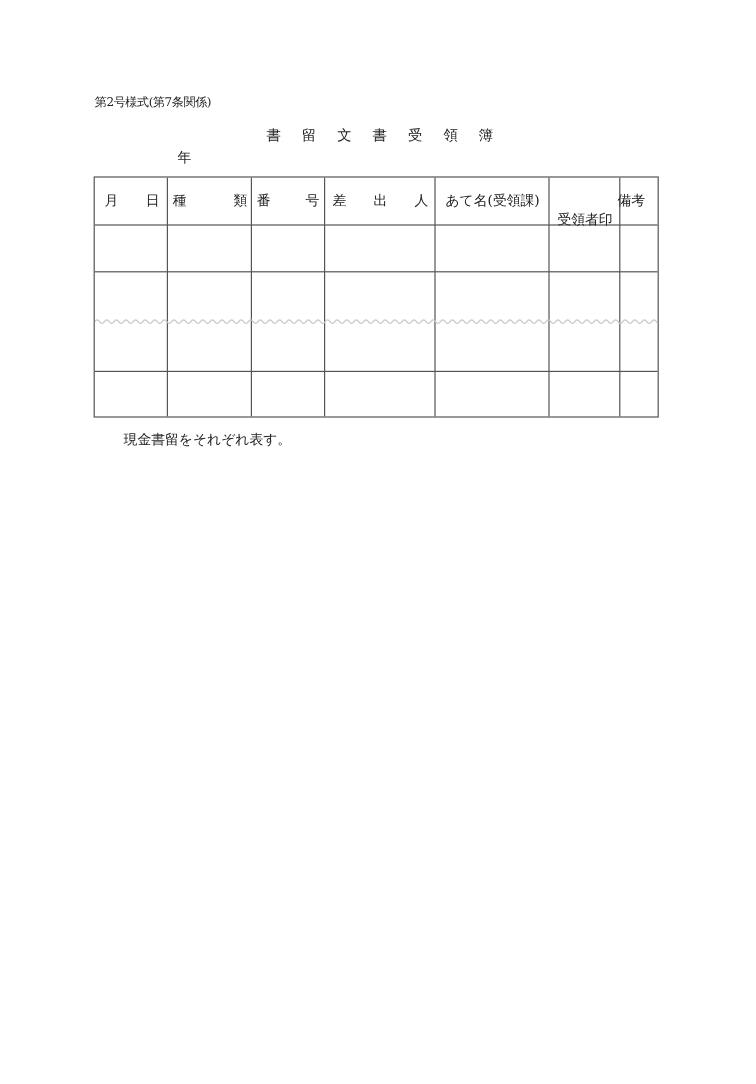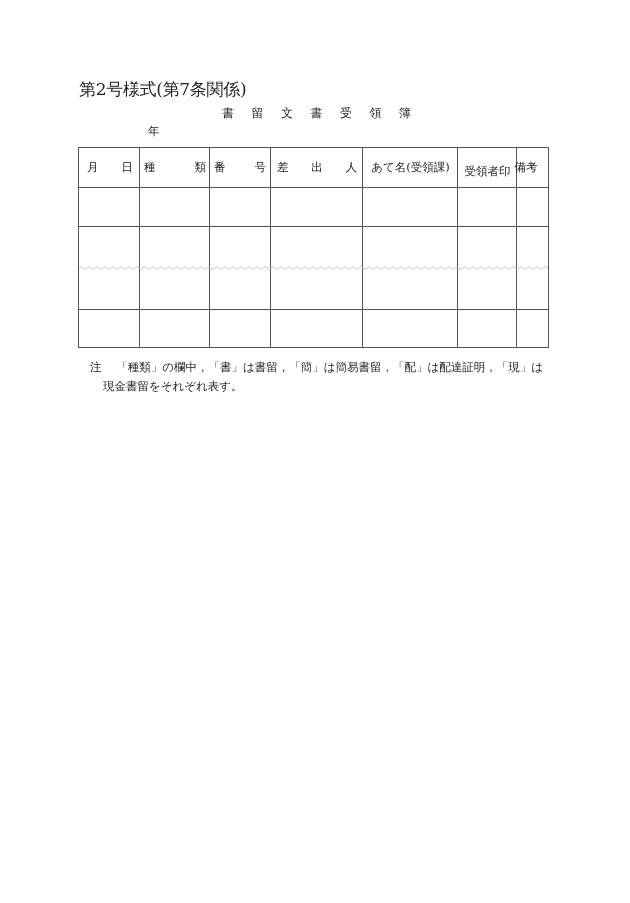--- a/index.html
+++ b/index.html
@@ -1,18 +1,18 @@
 <!DOCTYPE html>
 <html><head>
 <meta charset="utf-8">
 <style>
   html, body { margin:0; padding:0; background:#ffffff; }
   body { width:630px; height:903px; position:relative; overflow:hidden;
          font-family:"DejaVu Serif","Liberation Serif",serif; color:#222; }
-  .form-label { position:absolute; left:79px; top:78px; font-size:17px; letter-spacing:-0.3px;text-align:right; }
+  .form-label { position:absolute; left:79px; top:78px; font-size:10px; letter-spacing:-0.3px;text-align:right; }
   .doc-title { position:absolute; left:222px; top:105px; font-size:12px; display:flex; gap:0; }
   .doc-title span { display:inline-block; width:29.5px; }
   .year { position:absolute; left:148px; top:124px; font-size:11.5px; }
   .tbl { position:absolute; left:78px; top:147px; width:471px; height:201px;
          border:1px solid #555; box-sizing:border-box; }
   .vline { position:absolute; top:0; bottom:0; width:0; border-left:1px solid #555; }
   .hline { position:absolute; left:0; right:0; height:0; border-top:1px solid #555; }
   .cell { position:absolute; font-size:11.5px; display:flex; align-items:center; box-sizing:border-box; padding:0 4px; white-space:nowrap; }
   .spread { justify-content:space-between; }
   .center { justify-content:center;text-align:right; }
@@ -67,27 +67,24 @@
     <span>号</span>
   </div>
   <div class="cell spread" style="left:192px;width:92px;top:0;height:39px;padding:0 6px 0 6px">
     <span>差</span>
     <span>出</span>
     <span>人</span>
   </div>
   <div class="cell center" style="left:284px;width:95px;top:0;height:39px;padding:0">
     <span>あて名(受領課)</span>
   </div>
-  <div class="cell center" style="left:379px;width:59px;top:4px;height:39px;padding:0">
+  <div class="cell center" style="left:379px;width:59px;top:16px;height:39px;padding:0">
     <span>受領者印</span>
   </div>
   <div class="cell center" style="left:431px;width:32px;top:0;height:39px;padding:0">
     <span>備考</span>
   </div>
 
 </div>
 
 <div class="note">
-  <div>
-    <span>注</span>&nbsp;&nbsp;&nbsp;&nbsp;<span>「種類」の欄中，「書」は書留，「簡」は簡易書留，「配」は配達証明，「現」は</span>
-  </div>
   <div class="line2">現金書留をそれぞれ表す。</div>
 </div>
 
 </body></html>

